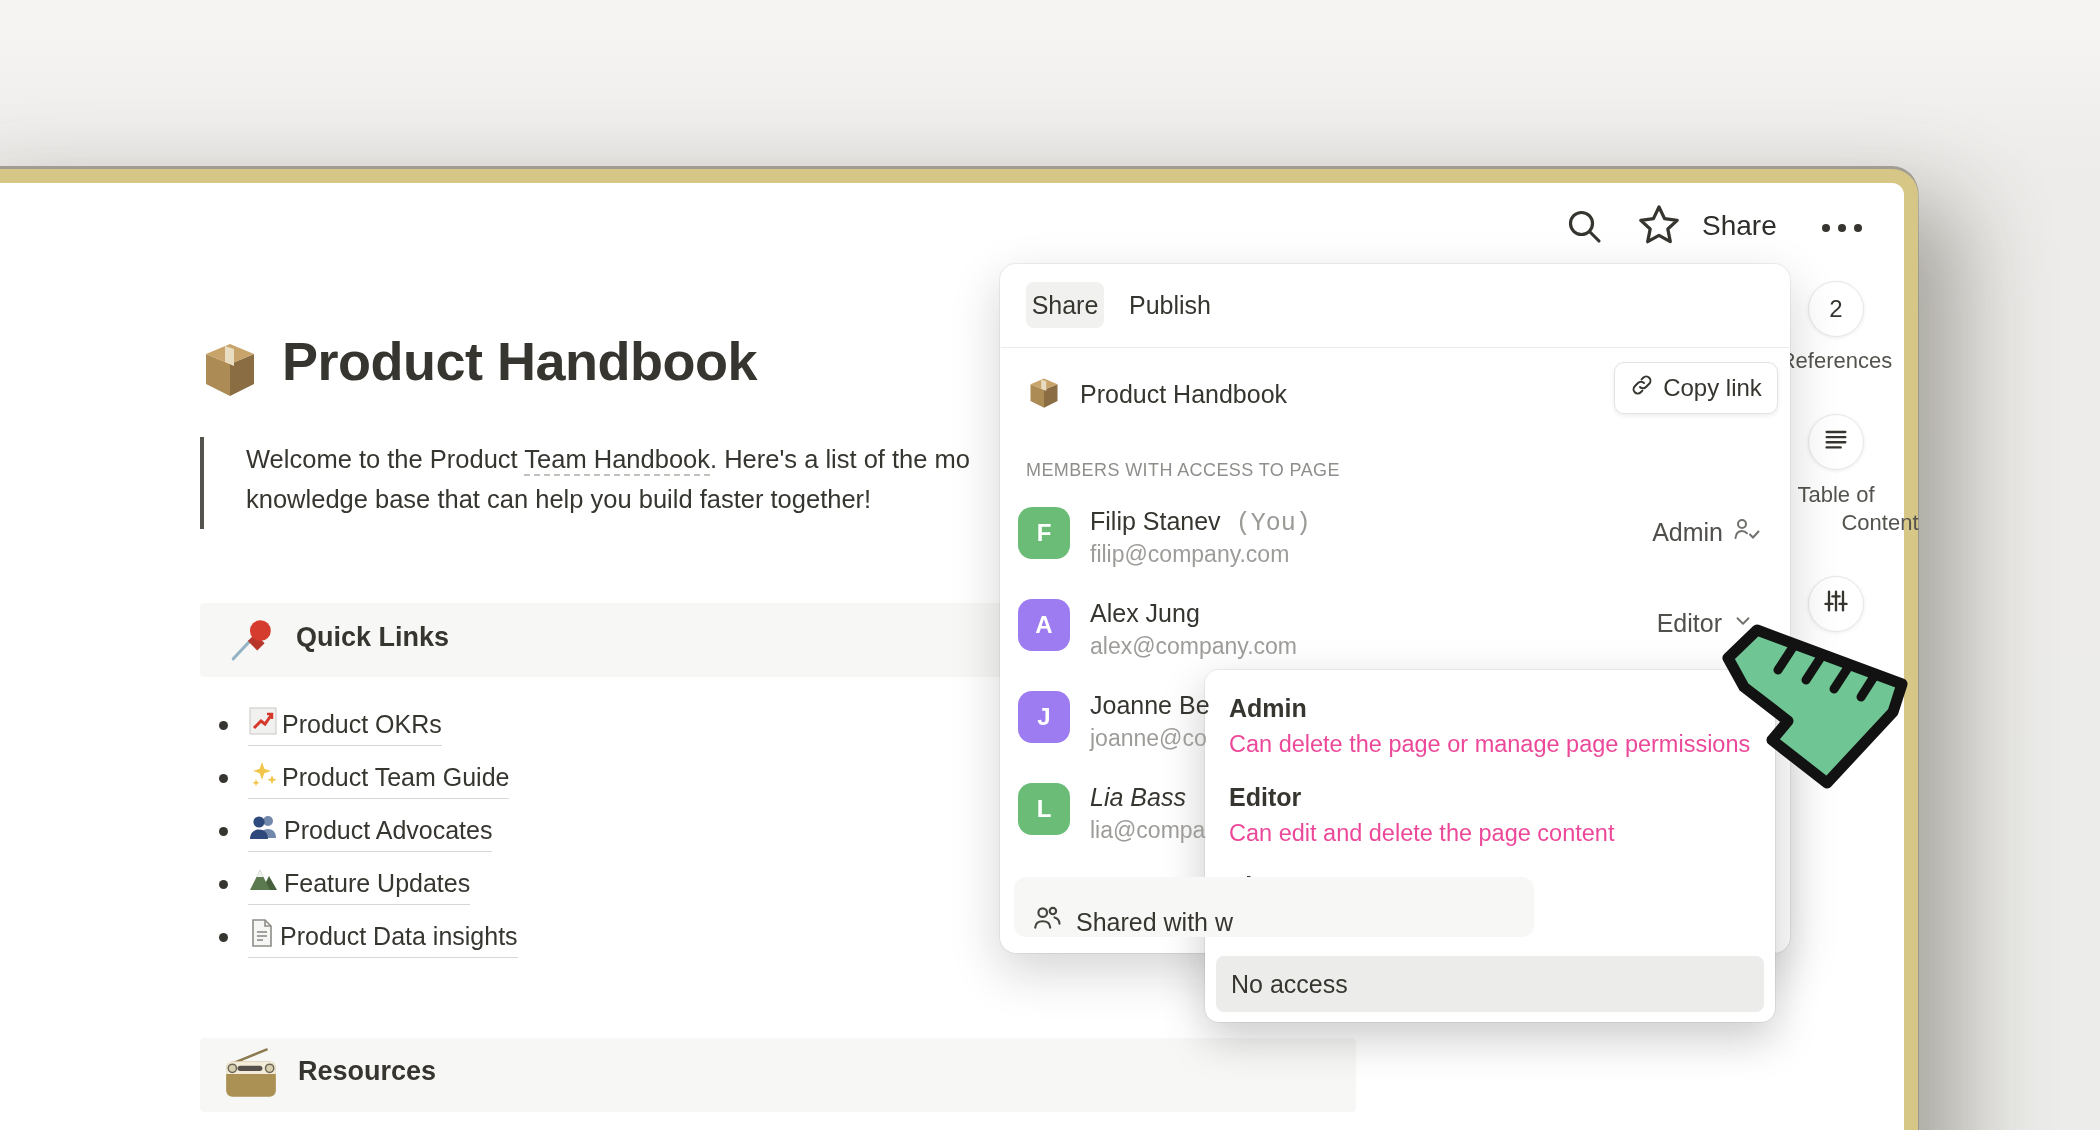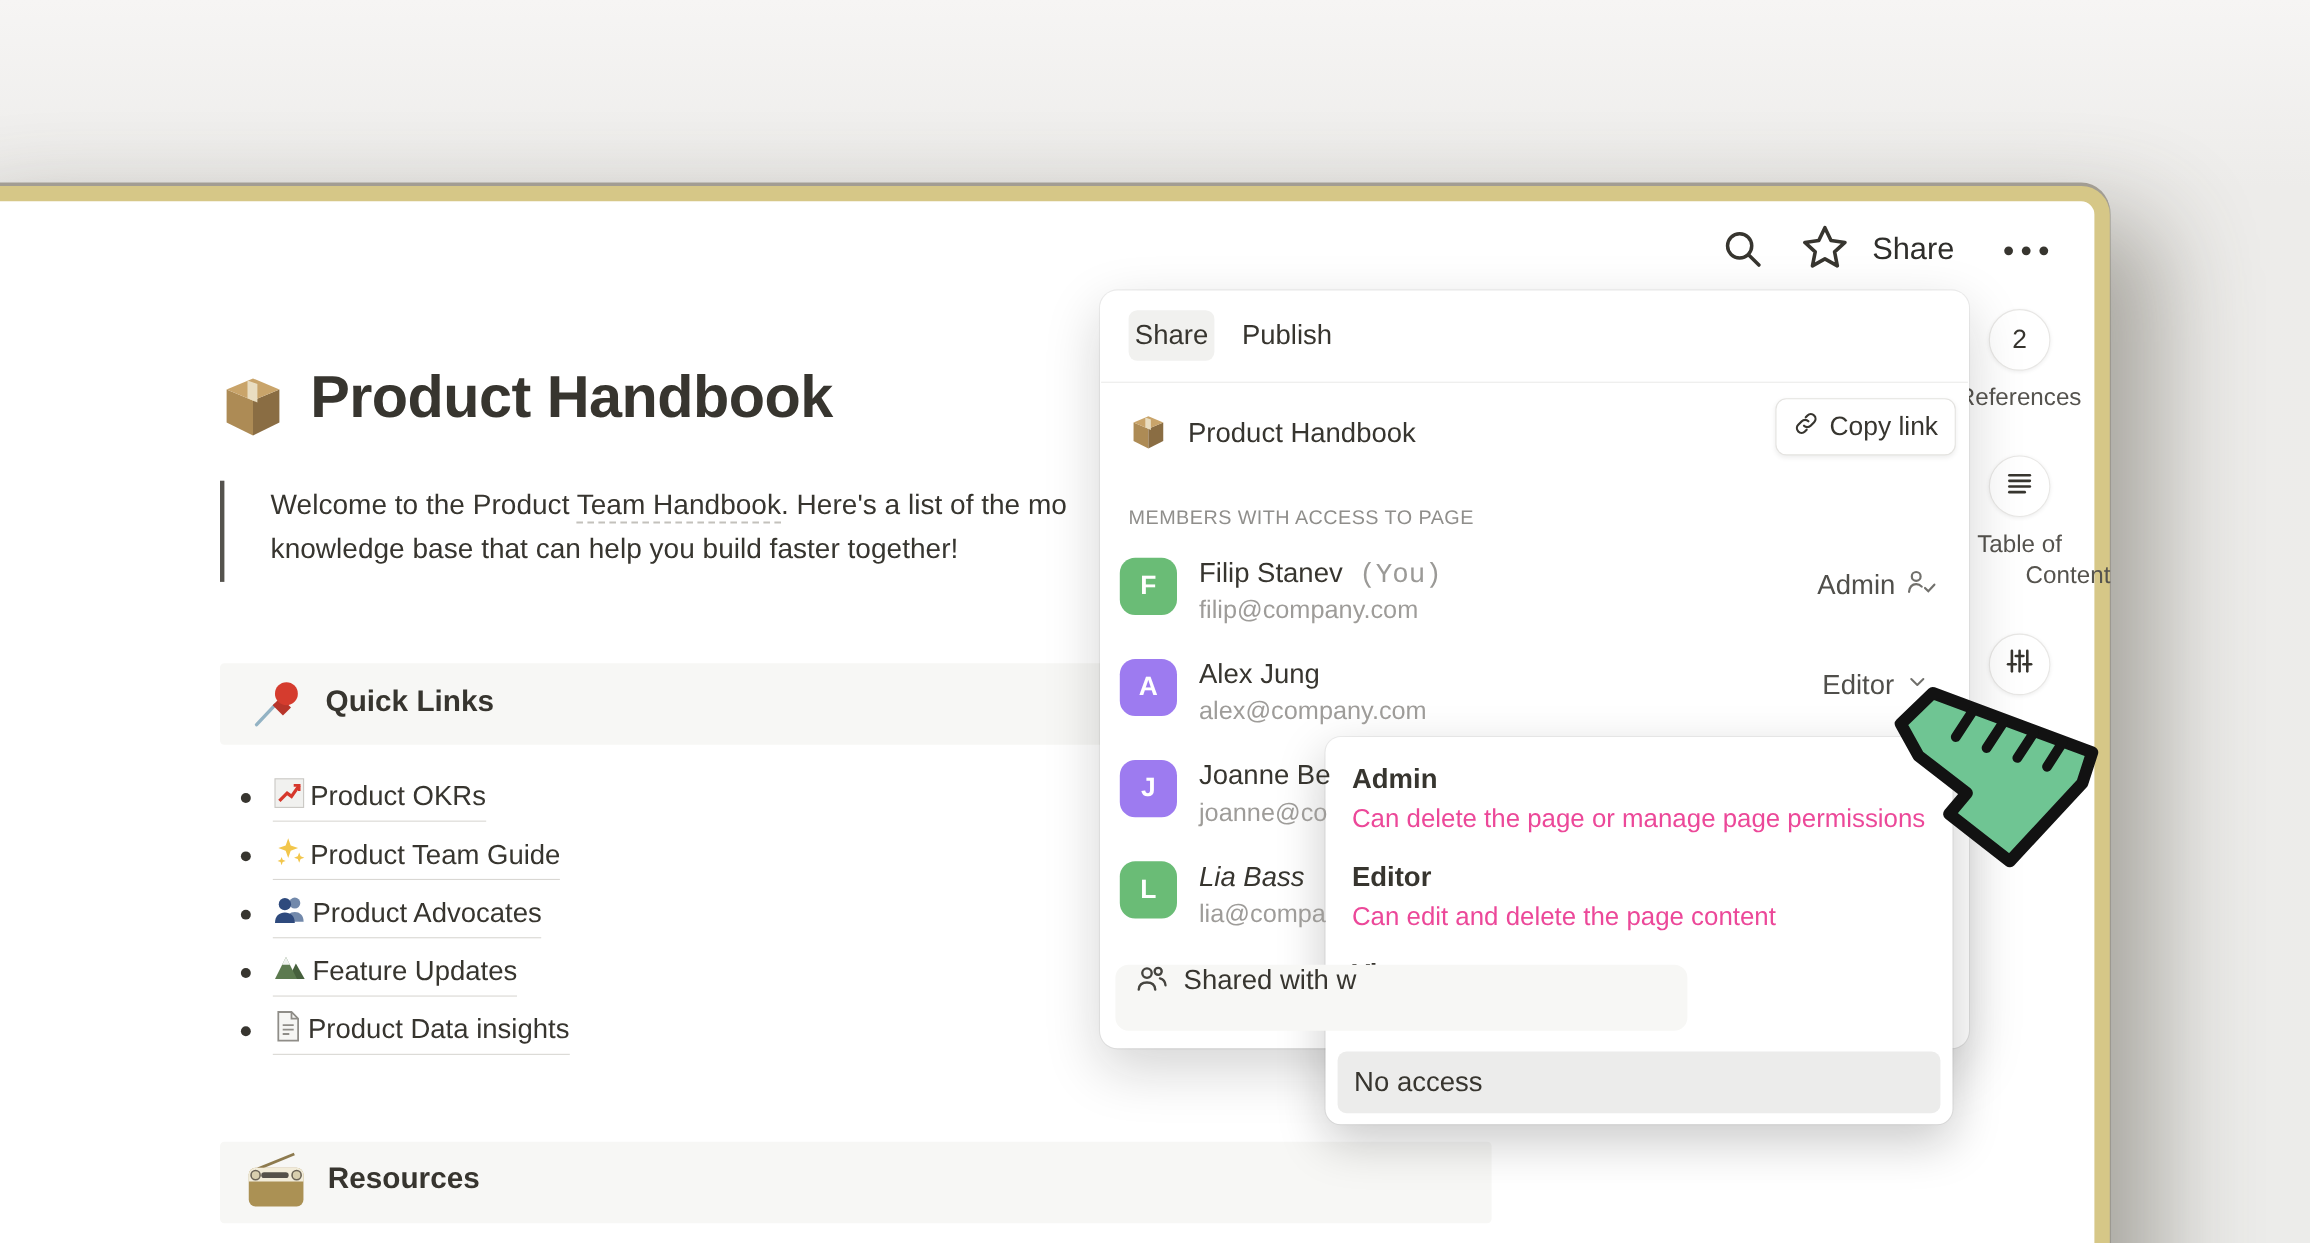--- a/index.html
+++ b/index.html
@@ -37,21 +37,21 @@
   .copy-link{width:164px;height:52px;background:#fff;border:1px solid #e4e3e0;border-radius:10px;
              box-shadow:0 2px 5px rgba(15,15,15,.07);display:flex;align-items:center;justify-content:center;gap:9px;
              font-size:24px;color:#37352f;}
   .members-h{font-size:18px;letter-spacing:.4px;color:#8f8e8b;font-weight:500;}
   .avatar{width:52px;height:52px;border-radius:14px;color:#fff;font-size:24px;font-weight:700;
           display:flex;align-items:center;justify-content:center;}
   .m-name{font-size:25px;color:#37352f;white-space:nowrap;}
   .m-you{color:#9b9a97;font-family:Liberation Mono, monospace;}
   .m-email{font-size:23px;color:#9e9c99;white-space:nowrap;}
   .role{font-size:25px;color:#504f4b;display:flex;align-items:center;gap:10px;}
-  .footer-pill{width:520px;height:60px;background:#f7f7f5;border-radius:12px;display:flex;align-items:flex-start;
+  .footer-pill{width:520px;height:60px;background:#f7f7f5;border-radius:12px;display:flex;align-items:flex-end;
                padding-left:18px;gap:14px;font-size:25px;color:#37352f;white-space:nowrap;overflow:hidden;}
   
   #rolemenu{left:1205px;top:670px;width:570px;height:352px;background:#fff;border-radius:14px;
             box-shadow:0 0 0 1px rgba(15,15,15,.06),0 16px 44px rgba(15,15,15,.22);z-index:40;}
   .opt-title{font-size:25px;font-weight:600;color:#37352f;}
   .opt-desc{font-size:23.5px;color:#ec4899;white-space:nowrap;}
   .opt-selected{left:11px;width:548px;height:56px;background:#ececeb;border-radius:8px;
                 display:flex;align-items:center;padding-left:15px;font-size:25px;color:#37352f;font-weight:400;}
   
   .rail-circle{width:56px;height:56px;border-radius:50%;background:#fff;border:1px solid #e8e7e5;

